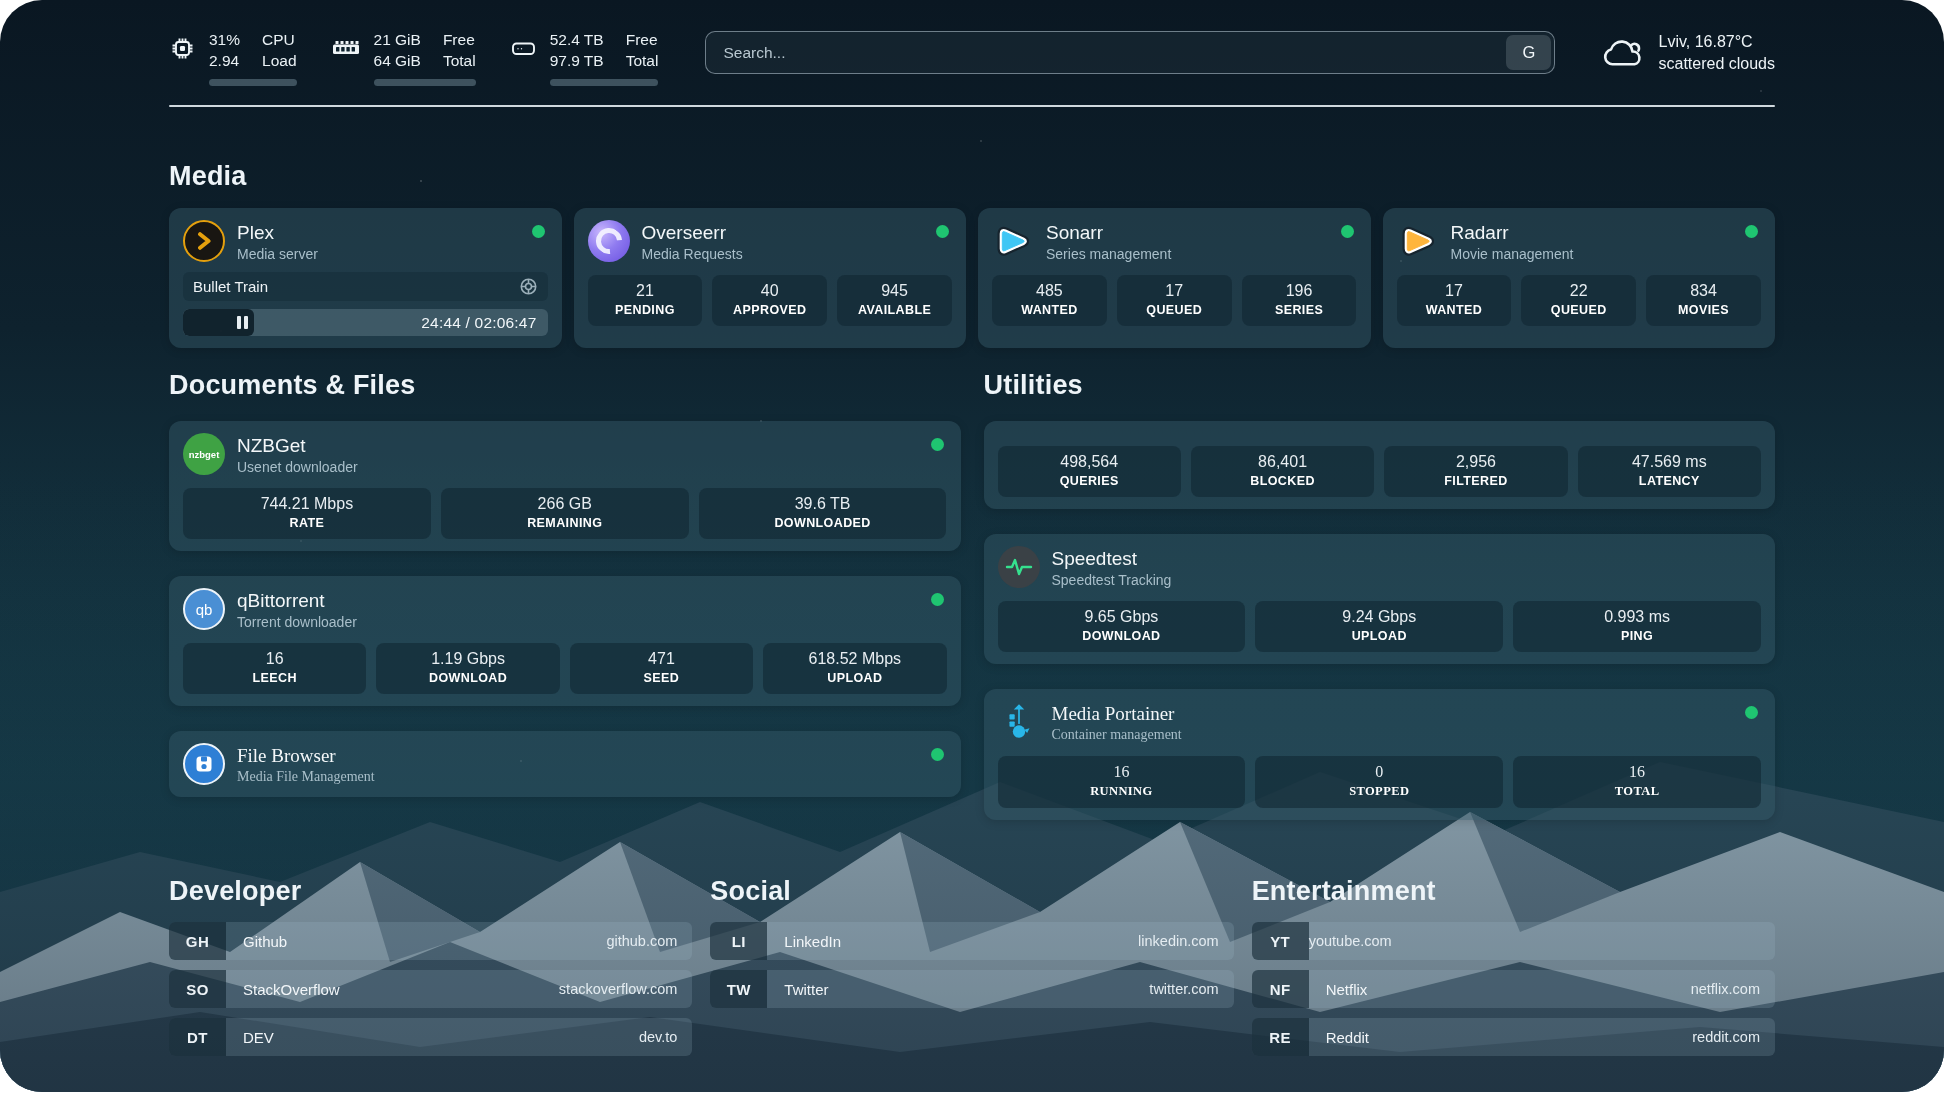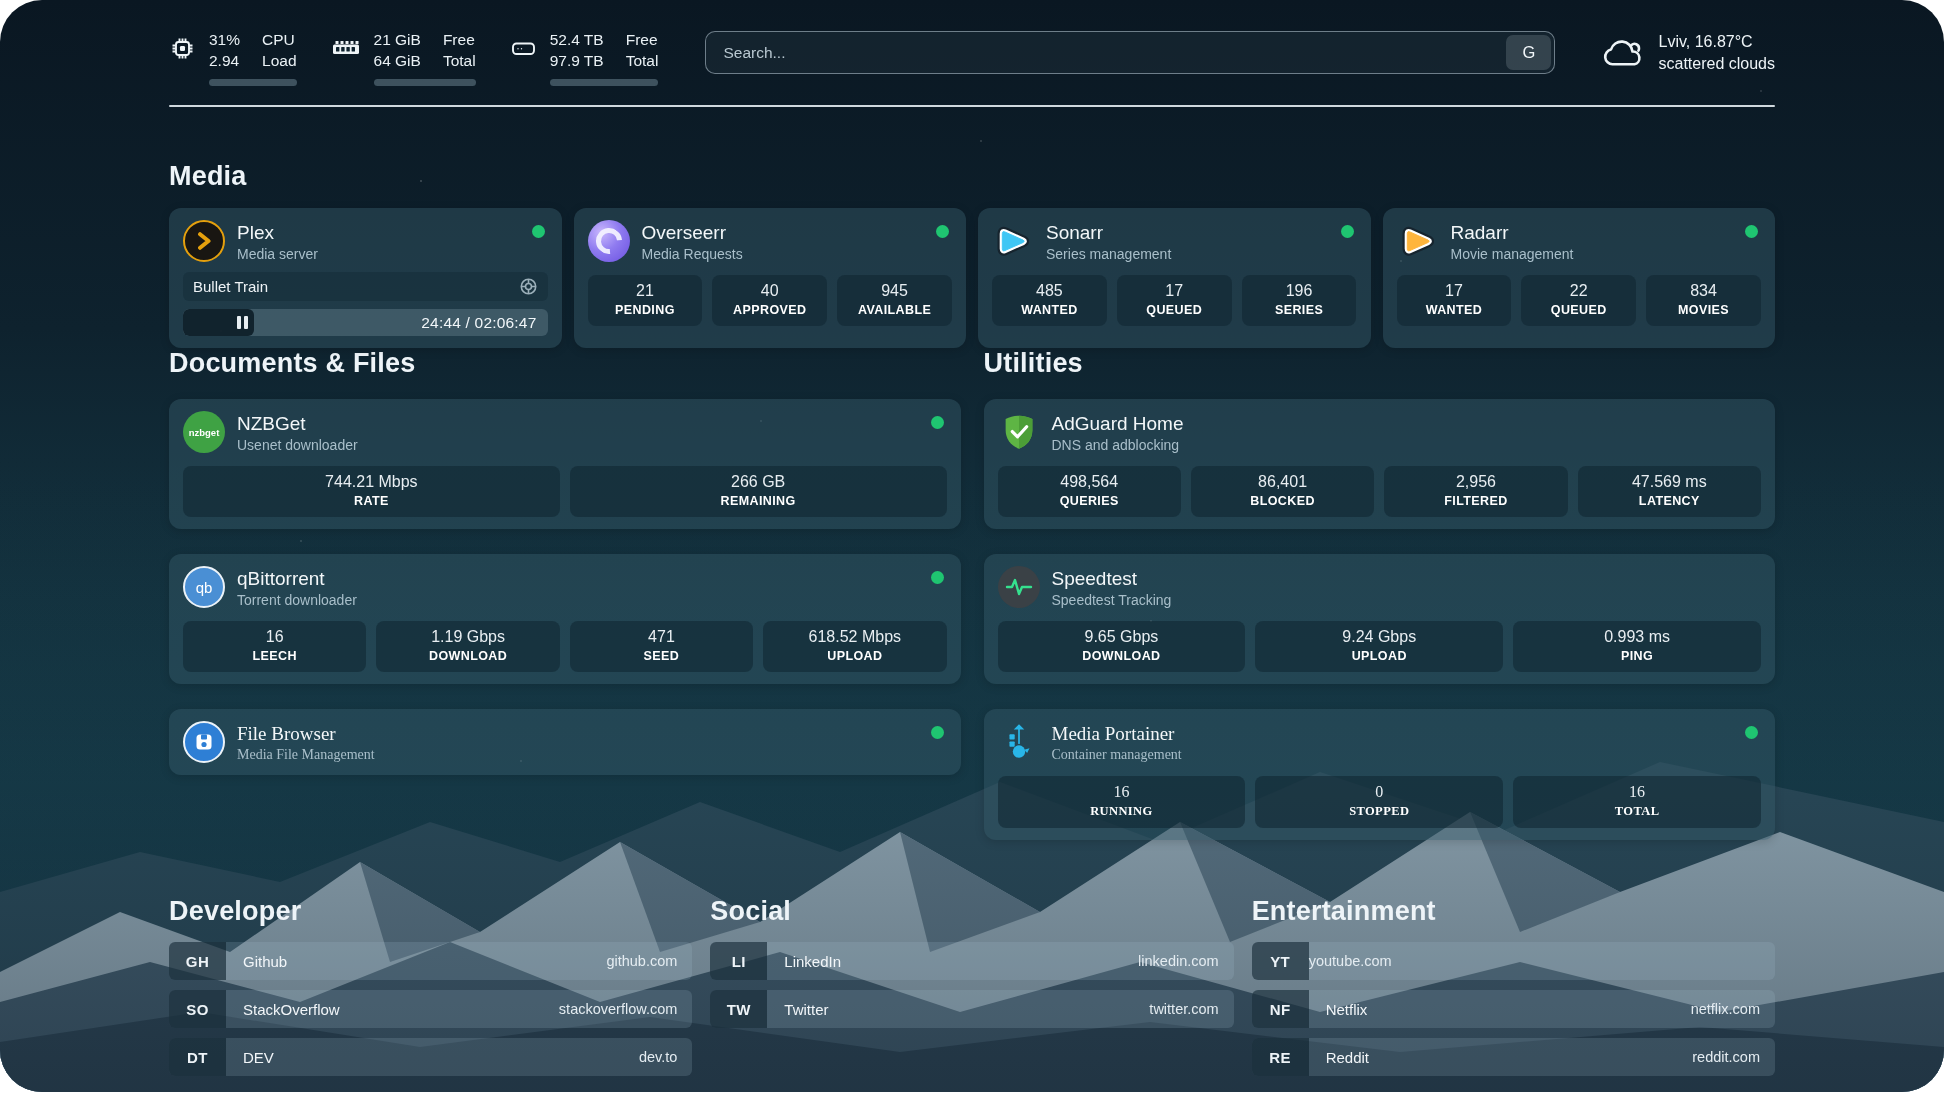--- a/index.html
+++ b/index.html
@@ -97,21 +97,21 @@
   .plex-bar {
     position: relative; display: flex; align-items: center;
     margin-top: 8px; height: 27px; border-radius: 6px;
     background: rgba(150,178,192,0.25); overflow: hidden; padding-left: 43px;
   }
   .plex-fill { position: absolute; left: 0; top: 0; bottom: 0; background: rgba(11,27,38,0.88); border-radius: 6px; }
   .pause-btn { position: relative; display: flex; gap: 3.5px; margin-left: 11px; cursor: pointer; }
   .pause-btn i { display: block; width: 3.5px; height: 13px; background: #e8eef2; border-radius: 1px; }
   .plex-time { position: absolute; right: 11px; font-size: 15.5px; font-weight: 500; color: #f1f6f9; letter-spacing: .2px; }
 
-  .two-col { display: grid; grid-template-columns: 1fr 1fr; column-gap: 23px; align-items: start; }
+  .two-col { display: grid; grid-template-columns: 1fr 1fr; column-gap: 23px; margin-top: 22px; align-items: start; }
   .col-title { margin-bottom: 20px; }
   .col .card { margin-bottom: 25px; }
   .col .card:last-child { margin-bottom: 0; font-family: Liberation Serif, serif; }
 
   
   .links-grid { display: grid; grid-template-columns: 1fr 1fr 1fr; gap: 18px; margin-top: 56px; }
   .links-list { margin-top: 15px; text-align: center; }
   .link-row {
     display: flex; align-items: stretch; height: 38px; margin-bottom: 10px;
     border-radius: 6px; overflow: hidden; background: rgba(168,193,208,0.18); cursor: pointer;
@@ -376,20 +376,24 @@
           <span class="status-dot"></span>
           <div class="tiles">
             <div class="tile">
                 <div class="t-value">744.21 Mbps</div>
                 <div class="t-label">RATE</div>
               </div>
             <div class="tile">
                 <div class="t-value">266 GB</div>
                 <div class="t-label">REMAINING</div>
               </div>
+            <div class="tile">
+                <div class="t-value">39.6 TB</div>
+                <div class="t-label">DOWNLOADED</div>
+              </div>
           </div>
         </div>
 
         <div class="card">
           <div class="card-head">
             <div class="icon-badge icon-qb">
                 <span>qb</span>
               </div>
             <div class="card-titles">
               <div class="name">qBittorrent</div>
@@ -432,33 +436,20 @@
             </div>
           </div>
           <span class="status-dot"></span>
         </div>
       </div>
 
       <div class="col">
         <div class="section-title col-title">Utilities</div>
 
         <div class="card">
-          <div class="card-head">
-            <div class="icon-badge">
-              <svg width="44" height="44" viewBox="0 0 44 44">
-                <path d="M22 5 C27 5 32 6.5 36 8.5 V 20 C36 29.5 30.5 36.5 22 39.5 C13.5 36.5 8 29.5 8 20 V 8.5 C12 6.5 17 5 22 5 Z" fill="#5eb544"></path>
-                <path d="M22 5 C27 5 32 6.5 36 8.5 V 20 C36 29.5 30.5 36.5 22 39.5 Z" fill="#4c9e37"></path>
-                <polyline points="15,21.5 20.5,27 30,16.5" fill="none" stroke="#fff" stroke-width="3.4" stroke-linecap="round" stroke-linejoin="round"></polyline>
-              </svg>
-            </div>
-            <div class="card-titles">
-              <div class="name">AdGuard Home</div>
-              <div class="desc">DNS and adblocking</div>
-            </div>
-          </div>
           <div class="tiles">
             <div class="tile">
                 <div class="t-value">498,564</div>
                 <div class="t-label">QUERIES</div>
               </div>
             <div class="tile">
                 <div class="t-value">86,401</div>
                 <div class="t-label">BLOCKED</div>
               </div>
             <div class="tile">

